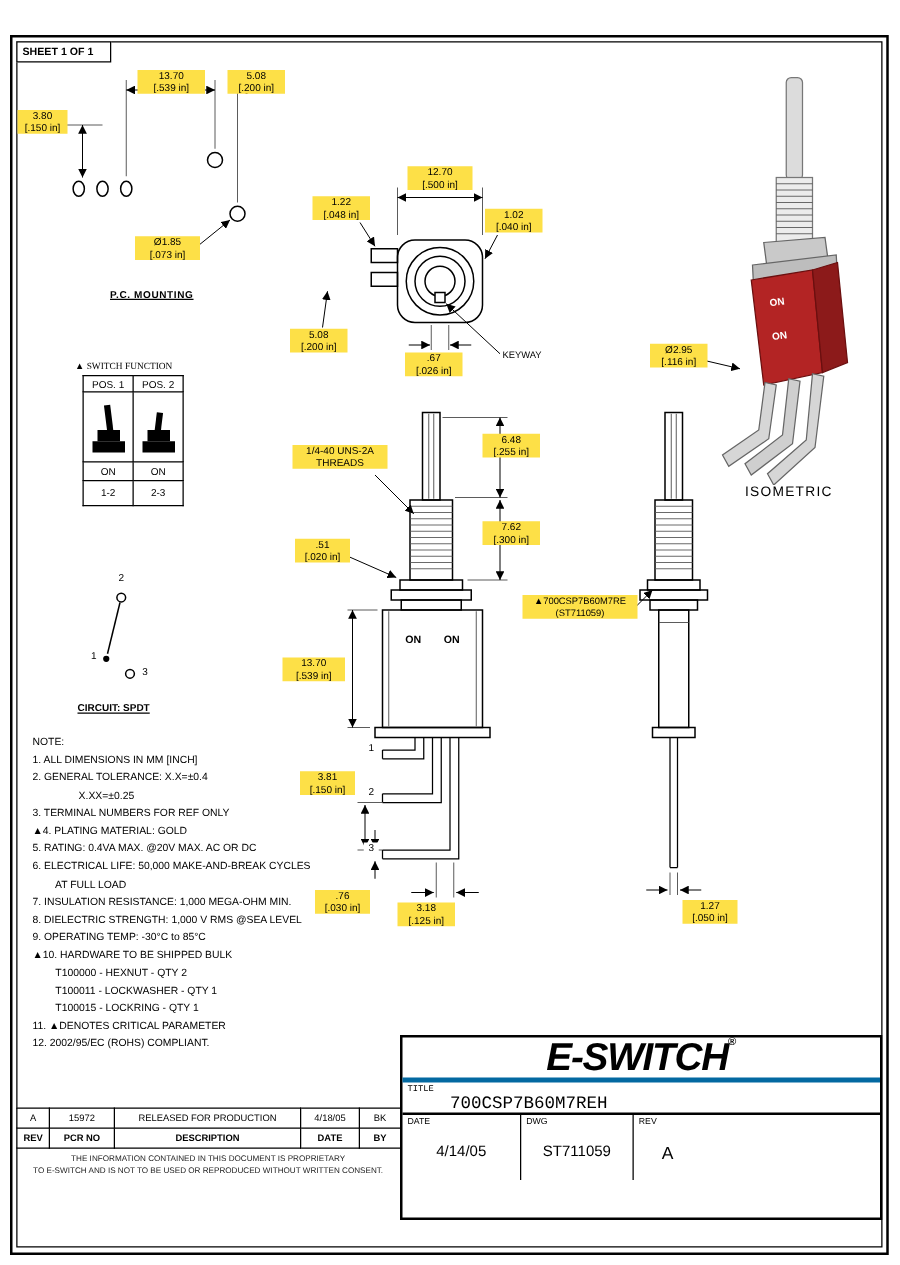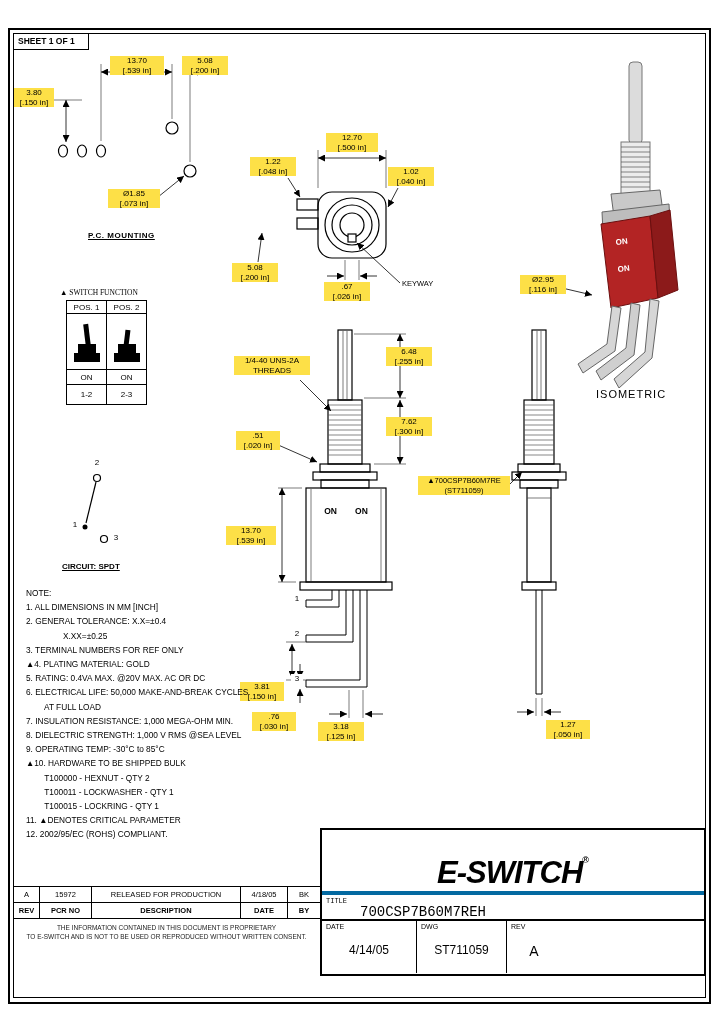--- a/index.html
+++ b/index.html
@@ -43,21 +43,21 @@
 
   table.rev { position:absolute; left:13px; top:886px; border-collapse:collapse; background:#fff; }
   table.rev td { border:1px solid #000; font-size:7.5px; height:16px; text-align:center; padding:0 2px; }
   table.rev tr:nth-child(2) td { font-weight:bold; }
 
   .disclaimer { position:absolute; left:13px; top:924px; width:307px; text-align:center;
                 font-size:6.5px; line-height:8.5px; color:#222; }
 
   .title-block { position:absolute; left:320px; top:828px; width:386px; height:148px; border:2px solid #000;
                  background:#fff; display:flex; flex-direction:column; }
-  .tb-logo-row { height:61px; display:flex; align-items:flex-end; justify-content:center; }
+  .tb-logo-row { height:32px; display:flex; align-items:center; justify-content:center; }
   .logo-main { font-size:31px; font-weight:bold; font-style:italic; letter-spacing:-1px; }
   .logo-reg { font-size:9px; vertical-align:top; font-weight:bold; }
   .tb-title-row { height:28px; border-top:4px solid #0369a1; position:relative;font-family:Liberation Mono, monospace; }
   .tb-lab { position:absolute; top:2px; left:4px; font-size:7px; }
   .tb-title { position:absolute; left:38px; top:9px; font-size:14px; }
   .tb-bottom-row { height:54px; border-top:2px solid #000; display:flex; }
   .tb-cell { position:relative; border-right:1.5px solid #000; height:100%; }
   .tb-cell:last-child { border-right:none; }
   .tb-val { position:absolute; left:0; right:0; top:22px; text-align:center; font-size:12px; }
   .tb-val-big { font-size:14px; }
@@ -301,21 +301,21 @@
     <div>[.300 in]</div>
   </div>
   <div class="dim" style="left:236px;top:431px;width:44px">
     <div>.51</div>
     <div>[.020 in]</div>
   </div>
   <div class="dim" style="left:226px;top:526px;width:50px">
     <div>13.70</div>
     <div>[.539 in]</div>
   </div>
-  <div class="dim" style="left:240px;top:682px;width:44px">
+  <div class="dim" style="left:240px;top:617px;width:44px">
     <div>3.81</div>
     <div>[.150 in]</div>
   </div>
   <div class="dim" style="left:252px;top:712px;width:44px">
     <div>.76</div>
     <div>[.030 in]</div>
   </div>
   <div class="dim" style="left:318px;top:722px;width:46px">
     <div>3.18</div>
     <div>[.125 in]</div>

